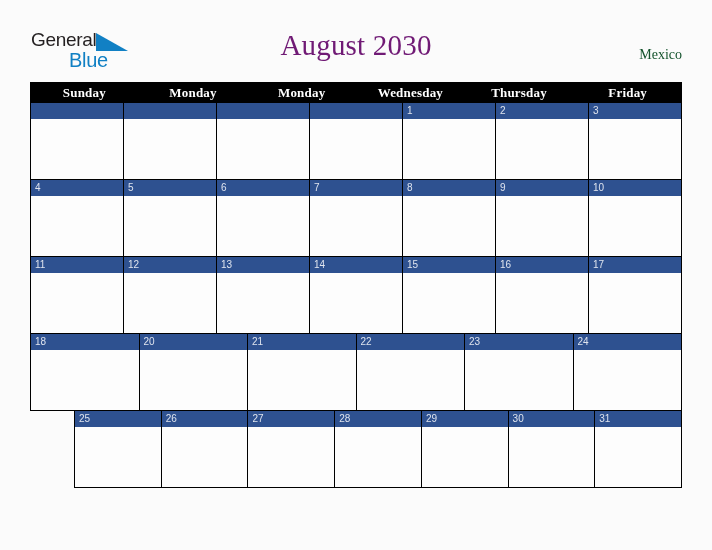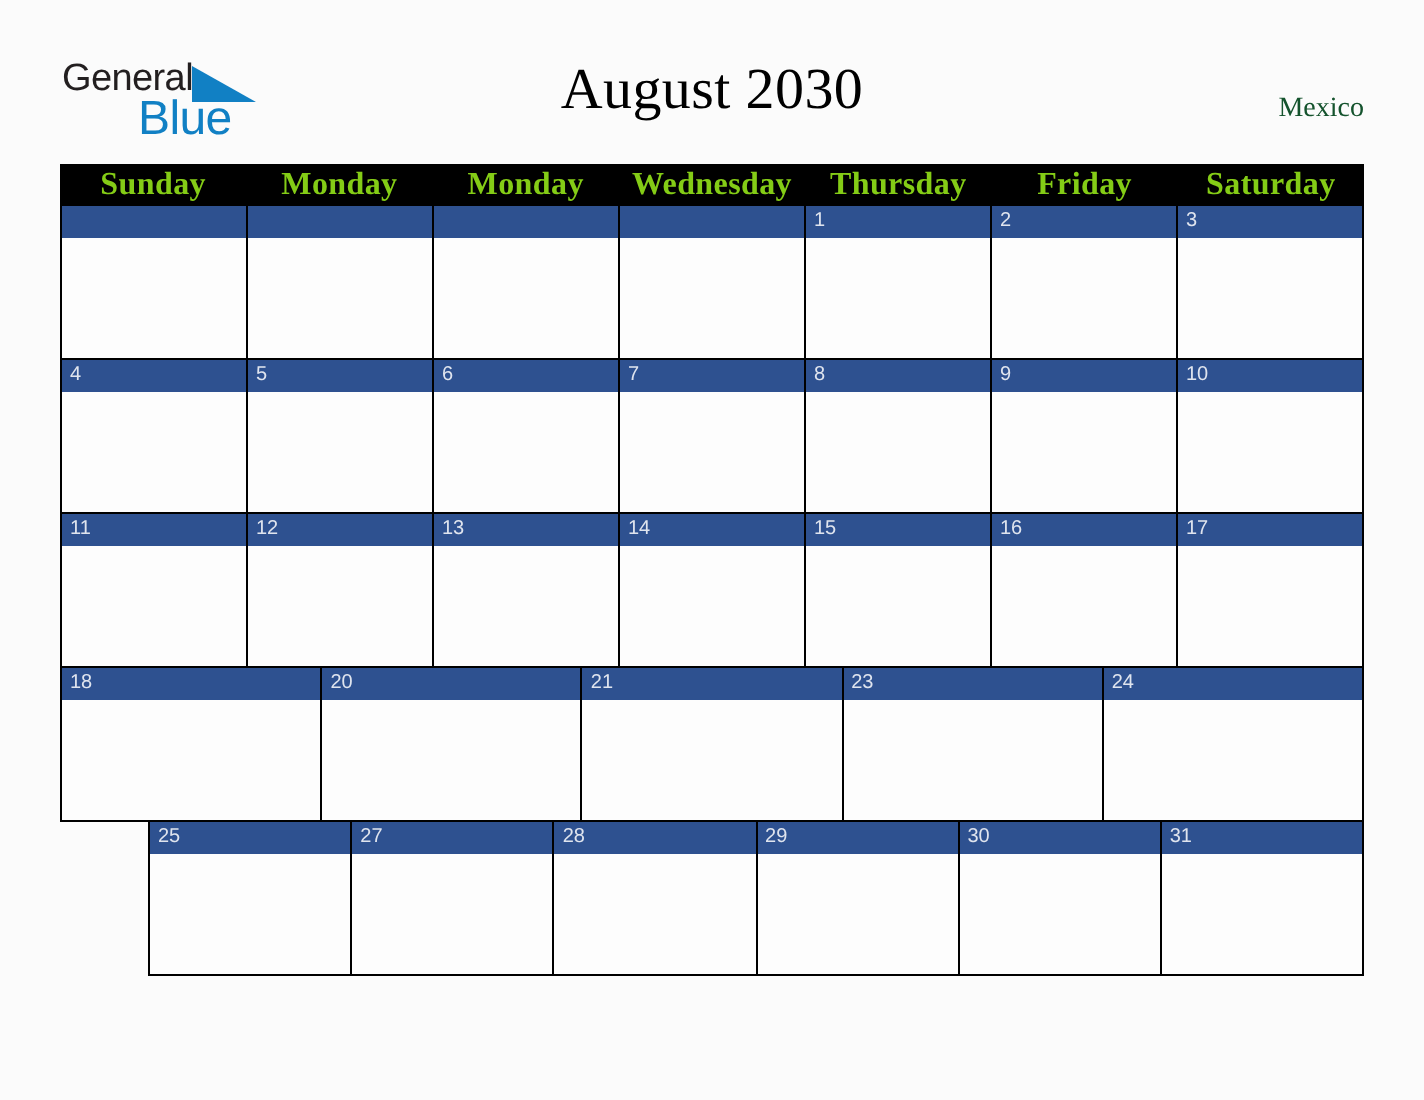--- a/index.html
+++ b/index.html
@@ -47,35 +47,35 @@
     top: 3px;
     width: 32px;
     height: 18px;
   }
   .logo-triangle svg { display: block; }
   .logo-blue {
     position: absolute;
     left: 38px;
     top: 20px;
     font-family: "Liberation Sans", sans-serif;
-    font-size: 24px;
+    font-size: 20px;
     letter-spacing: -0.3px;
     color: #1180c4;
     line-height: 20px;
   }
 
   .cal-title {
     position: absolute;
     left: 0;
     top: 29px;
     width: 712px;
     text-align: center;
     font-family: "Liberation Serif", serif;
     font-size: 29px;
-    color: #000000;
+    color: #701a75;
     letter-spacing: 0.2px;
   }
 
   .cal-country {
     position: absolute;
     right: 30px;
     top: 47px;
     font-family: "Liberation Serif", serif;
     font-size: 14px;
     color: #14532d;
@@ -89,24 +89,24 @@
     width: 652px;
   }
 
   .weekday-row {
     display: flex;
     background: #000000;
     height: 21px;
   }
   .weekday-cell {
     flex: 1 1 0;
-    color: #84cc16;
+    color: #ffffff;
     font-family: "Liberation Serif", serif;
     font-weight: bold;
-    font-size: 16px;
+    font-size: 13px;
     text-align: center;
     line-height: 21px;
     letter-spacing: 0.2px;
   }
 
   .week-row {
     display: flex;
     height: 77px;
     border-left: 1px solid #000000;
     border-right: 1px solid #000000;
@@ -178,21 +178,20 @@
 
 <div class="calendar">
 
   <div class="weekday-row">
     <div class="weekday-cell">Sunday</div>
     <div class="weekday-cell">Monday</div>
     <div class="weekday-cell">Monday</div>
     <div class="weekday-cell">Wednesday</div>
     <div class="weekday-cell">Thursday</div>
     <div class="weekday-cell">Friday</div>
-    <div class="weekday-cell">Saturday</div>
   </div>
 
   <div class="week-row">
     <div class="day-cell">
       <div class="day-bar">
           <span class="day-number"></span>
         </div>
       <div class="day-body"></div>
     </div>
     <div class="day-cell">
@@ -337,20 +336,26 @@
       <div class="day-body"></div>
     </div>
     <div class="day-cell">
       <div class="day-bar">
           <span class="day-number">21</span>
         </div>
       <div class="day-body"></div>
     </div>
     <div class="day-cell">
       <div class="day-bar">
+          <span class="day-number">22</span>
+        </div>
+      <div class="day-body"></div>
+    </div>
+    <div class="day-cell">
+      <div class="day-bar">
           <span class="day-number">23</span>
         </div>
       <div class="day-body"></div>
     </div>
     <div class="day-cell">
       <div class="day-bar">
           <span class="day-number">24</span>
         </div>
       <div class="day-body"></div>
     </div>
@@ -358,20 +363,26 @@
 
   <div class="week-row">
     <div class="day-cell">
       <div class="day-bar">
           <span class="day-number">25</span>
         </div>
       <div class="day-body"></div>
     </div>
     <div class="day-cell">
       <div class="day-bar">
+          <span class="day-number">26</span>
+        </div>
+      <div class="day-body"></div>
+    </div>
+    <div class="day-cell">
+      <div class="day-bar">
           <span class="day-number">27</span>
         </div>
       <div class="day-body"></div>
     </div>
     <div class="day-cell">
       <div class="day-bar">
           <span class="day-number">28</span>
         </div>
       <div class="day-body"></div>
     </div>

